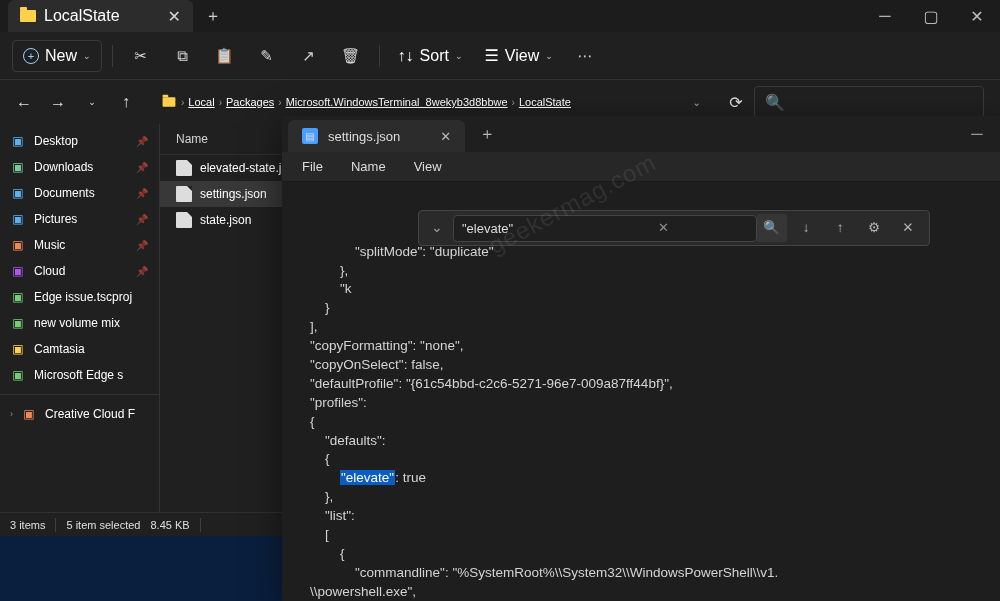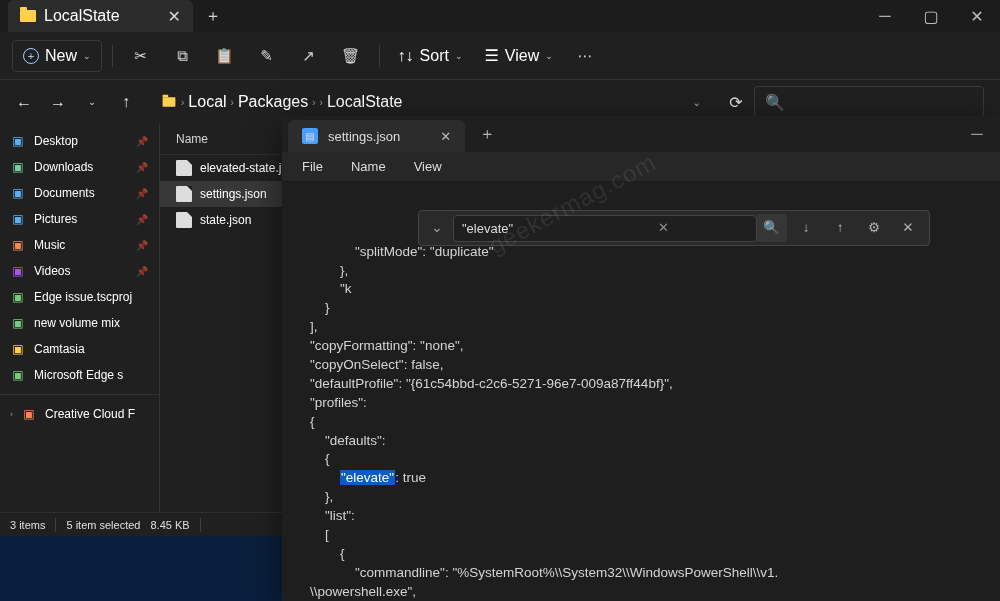--- a/index.html
+++ b/index.html
@@ -19,21 +19,21 @@
 .toolbar { height: 48px; display:flex; align-items:center; padding: 0 12px; gap: 6px; border-bottom:1px solid #333; }
 .newbtn { display:flex; align-items:center; gap:6px; padding:6px 10px; border:1px solid #3a3a3a; border-radius:4px; cursor:pointer; }
 .newbtn .plus { width:16px;height:16px;border:1px solid #9ecfff;border-radius:50%;display:flex;align-items:center;justify-content:center;color:#9ecfff;font-size:11px; }
 .tbicon { width:36px; height:36px; display:flex; align-items:center; justify-content:center; opacity:.8; cursor:pointer; font-size:15px; }
 .tbdiv { width:1px; height:22px; background:#3a3a3a; margin:0 4px; }
 .tbtext { display:flex; align-items:center; gap:6px; padding:0 8px; cursor:pointer; }
 
 .navbar { height: 44px; display:flex; align-items:center; padding: 0 8px; gap:2px; }
 .navbtn { width:32px; height:32px; display:flex; align-items:center; justify-content:center; opacity:.85; cursor:pointer; }
 .breadcrumb { flex:1; height:32px; display:flex; align-items:center; padding:0 8px; gap:4px; margin:0 8px; border:1px solid transparent; border-radius:4px; }
-.crumb { display:flex; align-items:center; gap:6px; font-size:16px; cursor:pointer; }
+.crumb { display:flex; align-items:center; gap:6px; font-size:11px; cursor:pointer;text-decoration:underline; }
 .crumb-sep { opacity:.5; font-size:10px; }
 .searchbox { width:230px; height:32px; border:1px solid #3a3a3a; border-radius:4px; display:flex; align-items:center; padding:0 10px; gap:8px; margin-right:8px; }
 .searchbox input { background:transparent; border:none; color:#aaa; outline:none; font-size:12px; flex:1; }
 
 .body { flex:1; display:flex; overflow:hidden; }
 .sidebar { width:160px; border-right:1px solid #333; overflow-y:auto; padding:4px 0; }
 .side-item { display:flex; align-items:center; padding:5px 10px; gap:8px; font-size:12px; cursor:pointer; white-space:nowrap; overflow:hidden; }
 .side-item .pin { margin-left:auto; opacity:.5; font-size:10px; }
 .side-sep { height:1px; background:#333; margin:6px 0; }
 .si-icon { width:16px; height:16px; display:flex; align-items:center; justify-content:center; font-size:12px; }
@@ -119,20 +119,21 @@
     <div class="navbtn">→</div>
     <div class="navbtn" style="font-size:9px">⌄</div>
     <div class="navbtn">↑</div>
     <div class="breadcrumb">
       <span class="folder-icon" style="transform:scale(.8)"></span>
       <span class="crumb-sep">›</span>
       <span class="crumb">Local</span>
       <span class="crumb-sep">›</span>
       <span class="crumb">Packages</span>
       <span class="crumb-sep">›</span>
+      <span class="crumb">Microsoft.WindowsTerminal_8wekyb3d8bbwe</span>
       <span class="crumb-sep">›</span>
       <span class="crumb">LocalState</span>
       <span style="margin-left:auto;opacity:.6;font-size:10px">⌄</span>
     </div>
     <div class="navbtn">⟳</div>
     <div class="searchbox">
       <span style="opacity:.6">🔍</span>
     </div>
   </div>
 
@@ -158,21 +159,21 @@
           <span>Pictures</span>
           <span class="pin">📌</span>
         </div>
         <div class="side-item">
           <span class="si-icon" style="color:#e85">▣</span>
           <span>Music</span>
           <span class="pin">📌</span>
         </div>
         <div class="side-item">
           <span class="si-icon" style="color:#a5e">▣</span>
-          <span>Videos</span>
+          <span>Cloud</span>
           <span class="pin">📌</span>
         </div>
         <div class="side-item">
           <span class="si-icon" style="color:#7c7">▣</span>
           <span>Edge issue.tscproj</span>
         </div>
         <div class="side-item">
           <span class="si-icon" style="color:#7c7">▣</span>
           <span>new volume mix</span>
         </div>

